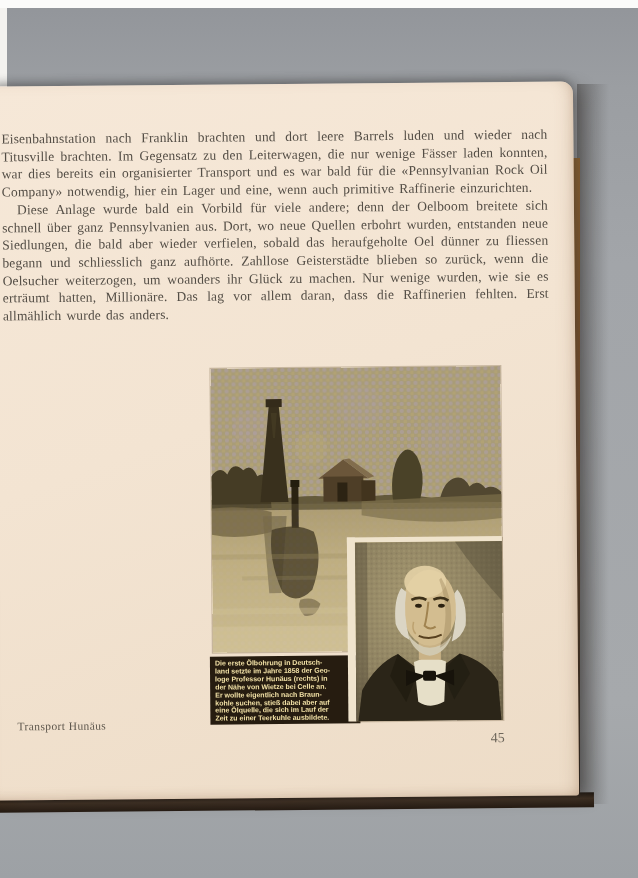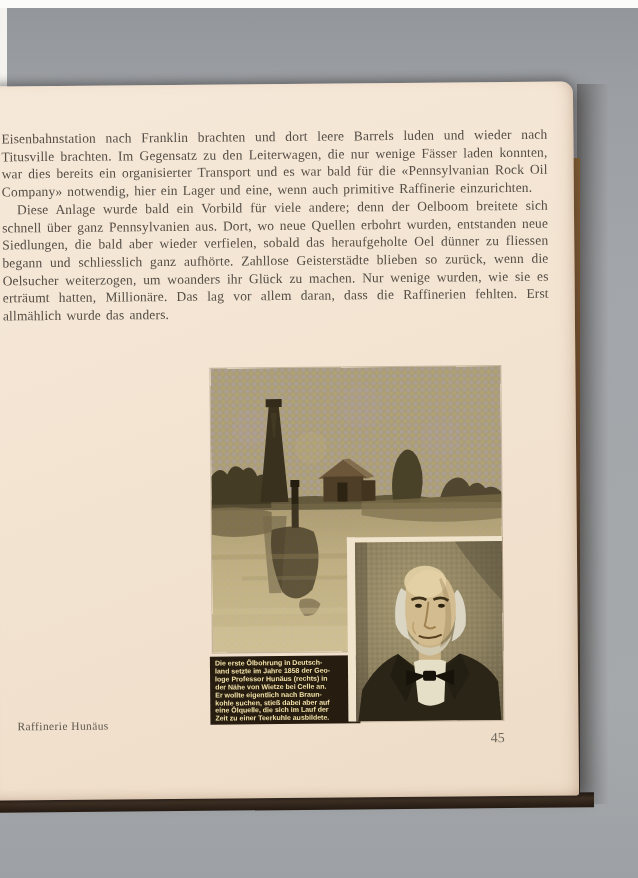--- a/index.html
+++ b/index.html
@@ -173,16 +173,16 @@
           <path d="M78,58 Q86,54 93,59" stroke="#3c3019" stroke-width="2.6" fill="none"></path>
           <ellipse cx="63" cy="64" rx="3.4" ry="2" fill="#2b2110"></ellipse>
           <ellipse cx="86" cy="64" rx="3.4" ry="2" fill="#2b2110"></ellipse>
           <path d="M73,60 Q71,78 69,84 Q74,89 80,85" stroke="#a08350" stroke-width="2" fill="none"></path>
           <path d="M63,94 Q74,99 86,93" stroke="#57401f" stroke-width="2" fill="none"></path>
           <path d="M58,80 Q56,88 60,92" stroke="#b79a66" stroke-width="1.5" fill="none" opacity="0.8"></path>
         </svg>
       </div>
     </div>
 
-    <div class="credit">Raffinerie Hunäus</div>
+    <div class="credit">Transport Hunäus</div>
     <div class="pagenum">45</div>
   </div>
 </div>
 
 </body></html>

